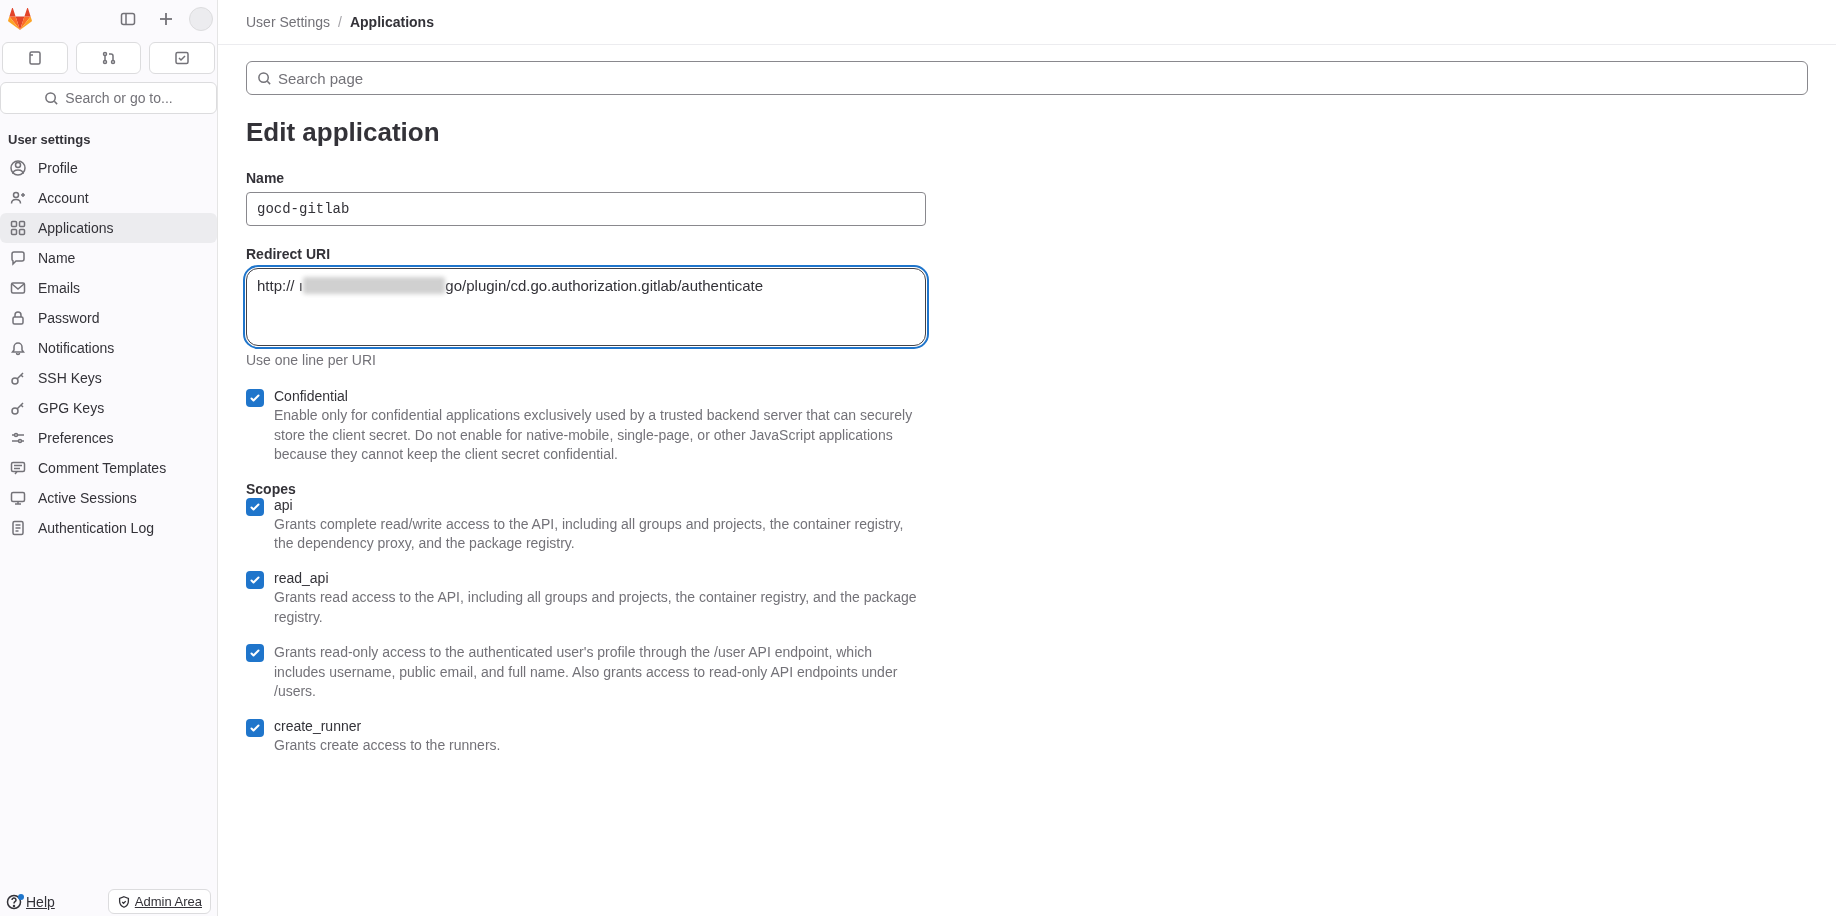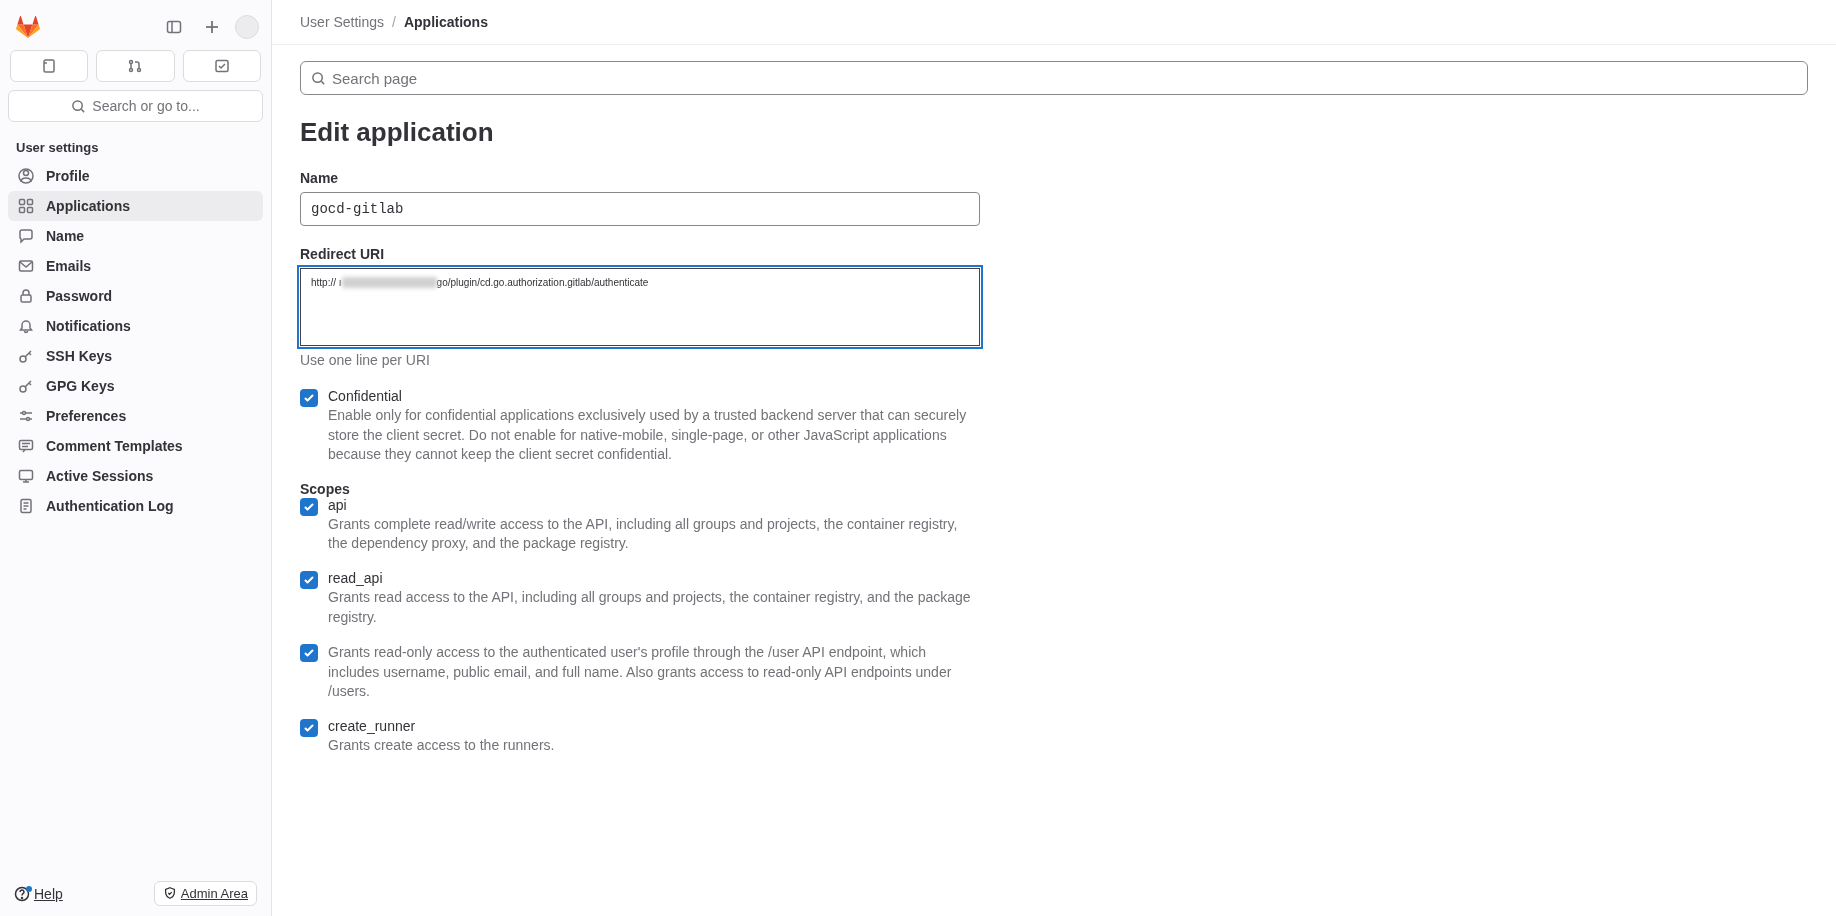--- a/index.html
+++ b/index.html
@@ -7,26 +7,25 @@
     font-family: -apple-system, BlinkMacSystemFont, "Segoe UI", Helvetica, Arial, sans-serif;
     font-size: 14px;
     color: #333238;
     background: #fff;
     display: flex;
     height: 100vh;
     overflow: hidden;
   }
   
   .sidebar {
-    width: 272px;
+    width: 218px;
     background: #fbfafd;
     border-right: 1px solid #e5e5e5;
     display: flex;
     flex-direction: column;
-    padding: 8px;
   }
   .sidebar-header {
     display: flex;
     align-items: center;
     gap: 8px;
     padding: 4px 4px 8px 4px;
   }
   .logo { width: 24px; height: 24px; margin-left: 4px;}
   .header-spacer { flex: 1; }
   .header-icon-btn {
@@ -69,21 +68,21 @@
     cursor: pointer;
     font-size: 14px;
     margin-bottom: 12px;
   }
   .section-title {
     font-weight: 600;
     font-size: 13px;
     padding: 6px 8px 6px 8px;
     color: #333238;
   }
-  .nav-list { list-style: none; flex: 1; overflow-y: auto; font-weight: bold; }
+  .nav-list { list-style: none; flex: 1; overflow-y: auto; }
   .nav-item {
     display: flex;
     align-items: center;
     gap: 12px;
     padding: 7px 10px;
     border-radius: 6px;
     cursor: pointer;
     color: #333238;
     font-size: 14px;
     position: relative;
@@ -126,21 +125,21 @@
     position: absolute; top: 0px; left: 12px;
     width: 6px; height: 6px; border-radius: 50%;
     background: #1f75cb;
   }
   .admin-btn {
     border: 1px solid #dcdcde;
     background: #fff;
     border-radius: 6px;
     padding: 4px 8px;
     font-size: 13px;
-    display: flex; align-items: flex-start; gap: 4px;
+    display: flex; align-items: flex-end; gap: 4px;
     cursor: pointer;
     color: #333238;
   }
   
   .main {
     flex: 1;
     display: flex;
     flex-direction: column;
     overflow: hidden;
   }
@@ -198,23 +197,23 @@
     border: 1px solid #89888d;
     border-radius: 4px;
     padding: 8px 10px;
     font-size: 14px;
     color: #333238;
     font-family: Liberation Mono, monospace;
   }
   .textarea {
     width: 100%;
     border: 1px solid #89888d;
-    border-radius: 0;
+    border-radius: 12px;
     padding: 8px 10px;
-    font-size: 10px;
+    font-size: 15px;
     color: #333238;
     resize: vertical;
     height: 78px;
     font-family: inherit;
   }
   .textarea.focused {
     outline: 2px solid #1f75cb;
     outline-offset: 1px;
     border-color: #434248;
   }
@@ -332,20 +331,31 @@
       <li class="nav-item">
         <span class="nav-icon">
           <svg width="16" height="16" viewBox="0 0 16 16" fill="none" stroke="currentColor" stroke-width="1.5">
             <circle cx="8" cy="5" r="2.5"></circle>
             <path d="M3 14c0-2.5 2.2-4 5-4s5 1.5 5 4"></path>
             <circle cx="8" cy="8" r="7"></circle>
           </svg>
         </span>
         <span>Profile</span>
       </li>
+      <li class="nav-item">
+        <span class="nav-icon">
+          <svg width="16" height="16" viewBox="0 0 16 16" fill="none" stroke="currentColor" stroke-width="1.5">
+            <circle cx="6" cy="5" r="2.5"></circle>
+            <path d="M1.5 13.5c0-2.5 2-4 4.5-4s4.5 1.5 4.5 4"></path>
+            <line x1="11" y1="5" x2="15" y2="5"></line>
+            <line x1="13" y1="3" x2="13" y2="7"></line>
+          </svg>
+        </span>
+        <span>Account</span>
+      </li>
       <li class="nav-item active">
         <span class="nav-icon">
           <svg width="16" height="16" viewBox="0 0 16 16" fill="none" stroke="currentColor" stroke-width="1.5">
             <rect x="1.5" y="1.5" width="5" height="5" rx="1"></rect>
             <rect x="9.5" y="1.5" width="5" height="5" rx="1"></rect>
             <rect x="1.5" y="9.5" width="5" height="5" rx="1"></rect>
             <rect x="9.5" y="9.5" width="5" height="5" rx="1"></rect>
           </svg>
         </span>
         <span>Applications</span>

